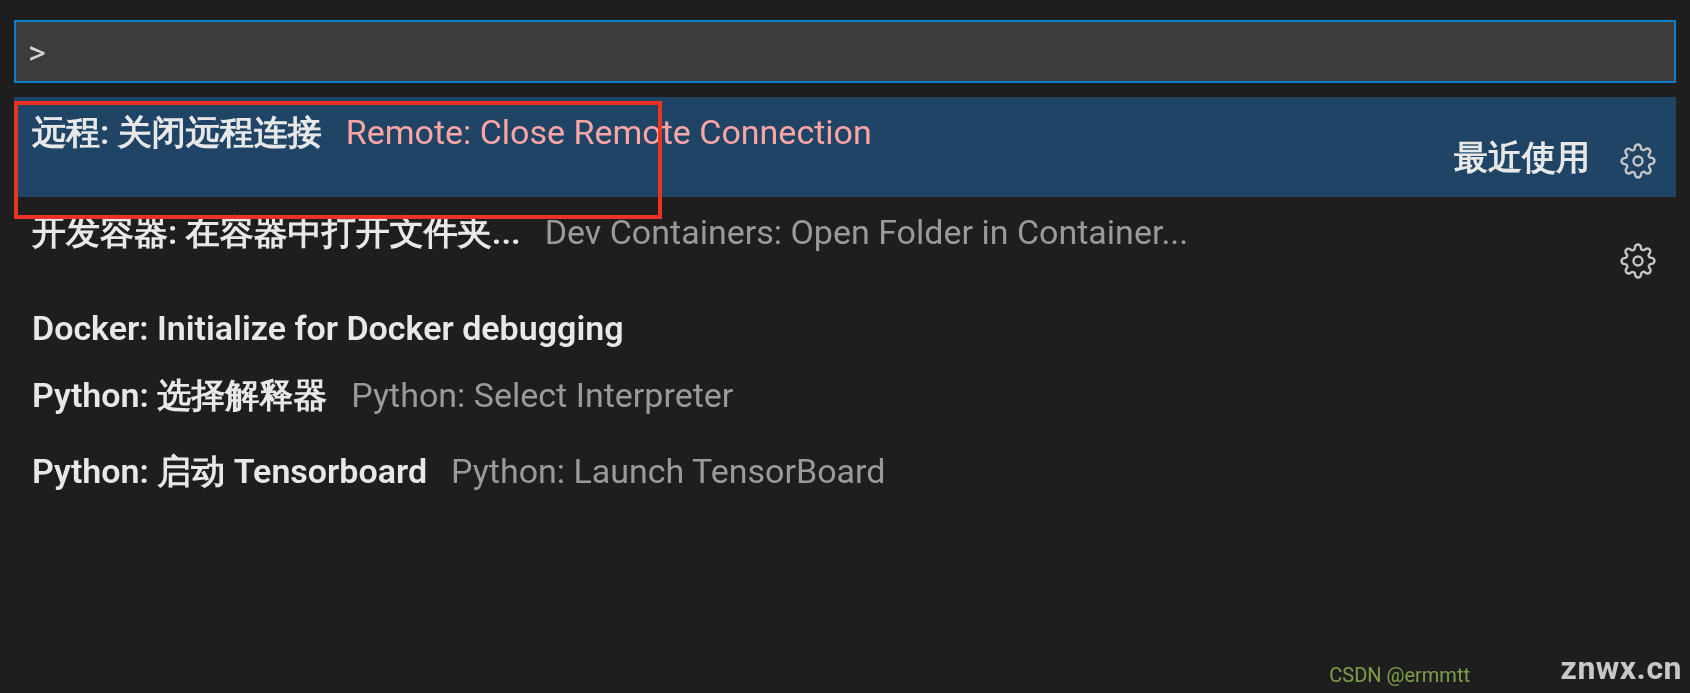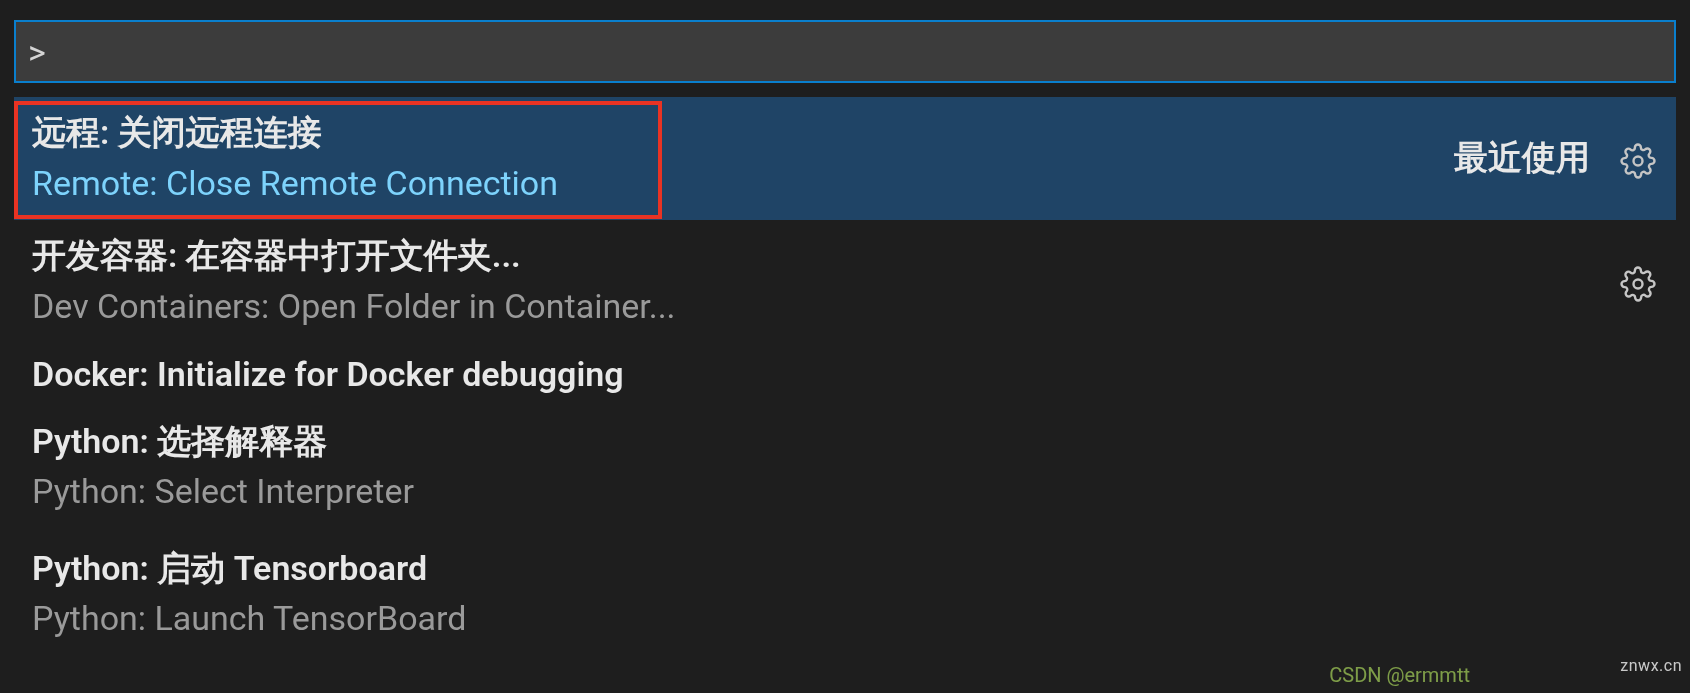--- a/index.html
+++ b/index.html
@@ -48,37 +48,37 @@
       display: flex;
       align-items: flex-start;
       position: relative;
     }
     .list-item.selected {
       background: #1f4466;
     }
     .item-texts {
       flex: 1;
       display: flex;
-      flex-direction: column;
-      gap: 8px;
+      flex-direction: row;
+      gap: 24px;
     }
     .item-title {
       color: #e8e8e8;
       font-size: 34px;
       font-weight: 600;
       line-height: 1.25;
     }
     .item-subtitle {
       color: #9a9a9a;
       font-size: 34px;
       font-weight: 400;
       line-height: 1.25;
     }
     .list-item.selected .item-subtitle {
-      color: #7dd3fc;
+      color: #fca5a5;
     }
     .item-right {
       display: flex;
       align-items: flex-end;
       gap: 28px;
       padding-top: 4px;
     }
     .category-label {
       color: #e8e8e8;
       font-size: 34px;
@@ -107,24 +107,24 @@
       pointer-events: none;
       left: 14px;
       top: 101px;
       width: 648px;
       height: 118px;
       z-index: 10;
     }
     .watermark-right {
       position: absolute;
       right: 8px;
-      bottom: 18px;
+      bottom: 6px;
       color: #e6e6e6;
-      font-size: 16px;
-      font-weight: 400;
+      font-size: 32px;
+      font-weight: 700;
       letter-spacing: 0.5px;
       opacity: 0.85;
     }
     .watermark-center {
       position: absolute;
       right: 220px;
       bottom: 6px;
       color: #bef264;
       font-size: 20px;
       opacity: 0.6;

